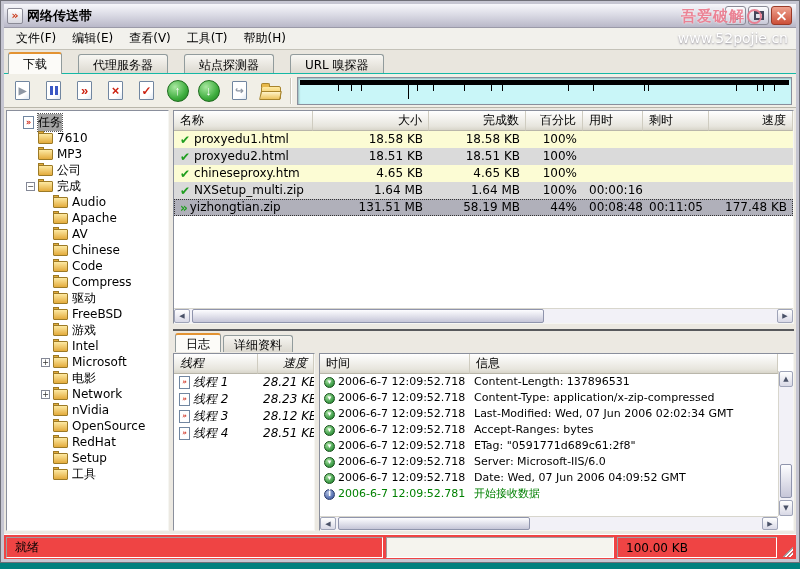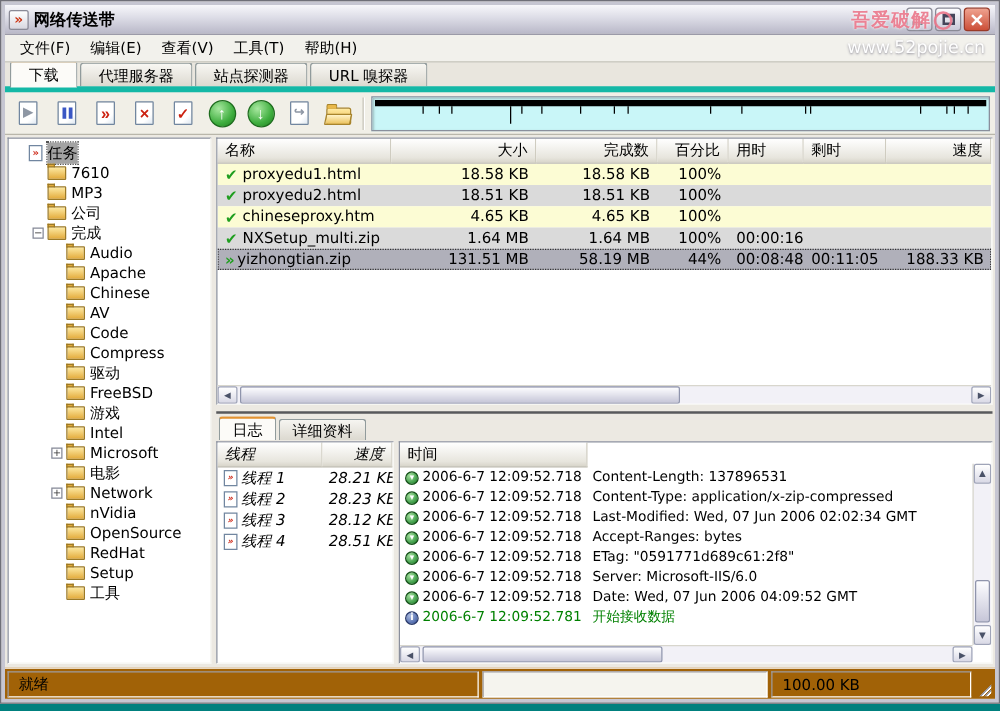--- a/index.html
+++ b/index.html
@@ -32,22 +32,22 @@
   .wm-circle { width:15px; height:15px; border:2px solid rgba(233,120,140,.92); border-radius:50%; }
 
   
   .menubar { height:22px; flex:0 0 22px; display:flex; align-items:center; gap:2px;
     background:#f2f1ec; border-bottom:1px solid #c4c2b8; padding:0 5px; position:relative; }
   .menu-item { padding:2px 7px; cursor:default; }
   .wm-url { position:absolute; right:8px; top:2px; color:#ffffff; font-size:14px;
     text-shadow:0 1px 2px #8a8894; pointer-events:none; }
 
   
-  .tabstrip { height:24px; flex:0 0 24px; display:flex; align-items:flex-end; gap:2px;
-    background:#e9e6de; padding:2px 4px 0 4px; border-bottom:5px solid #14b8a6; }
+  .tabstrip { height:24px; flex:0 0 24px; display:flex; align-items:flex-end; gap:16px;
+    background:#e9e6de; padding:2px 4px 0 4px; border-bottom:1px solid #14b8a6; }
   .tab { height:19px; padding:2px 14px 0 14px; border:1px solid #919b9c; border-bottom:none;
     border-radius:3px 3px 0 0; background:linear-gradient(180deg,#f8f7f3,#dcd9d0); cursor:pointer; }
   .tab.active { height:22px; background:#fcfbf8; border-top:2px solid var(--tab_accent,#e39332);
     margin-bottom:-1px; font-weight:normal; }
 
   
   .toolbar { height:34px; flex:0 0 34px; display:flex; align-items:center; gap:2px;
     background:#f1efe7; border-bottom:1px solid #b9b6aa; padding:2px 4px; }
   .tbtn { width:29px; height:28px; border:1px solid transparent; background:transparent;
     display:flex; align-items:center; justify-content:center; cursor:pointer; }
@@ -156,21 +156,21 @@
   .ltime { display:flex; align-items:center; gap:3px; }
   .log-ic { width:11px; height:11px; border-radius:50%; flex:0 0 11px;
     display:flex; align-items:center; justify-content:center; font-size:7px; color:#fff; line-height:1; }
   .log-ic.download { background:radial-gradient(circle at 35% 30%,#a9e2a2,#3f9e49 65%,#1f6e28); border:1px solid #155018; }
   .log-ic.info { background:radial-gradient(circle at 35% 30%,#aebde0,#5872b2 65%,#3a4f8c); border:1px solid #2a3a6a; font-weight:bold; font-size:8px; }
   .lrow.highlight .cell, .lrow.highlight .ltime-text { color:var(--log_highlight,#008000); }
   .log-body { flex:1; overflow:hidden; padding-right:15px; }
   .log-hscroll { flex:0 0 14px; display:flex; background:#f2f1f7; border-top:1px solid #d8d6cd; margin-right:15px; }
 
   
-  .statusbar { flex:0 0 23px; display:flex; align-items:stretch; gap:3px; background:#a16207;
+  .statusbar { flex:0 0 23px; display:flex; align-items:stretch; gap:3px; background:#ef4444;
     border-top:1px solid #ffffff; padding:2px 2px 1px 2px; position:relative; }
   .sb-sec { border:1px solid; border-color:#9e9ca0 #ffffff #ffffff #9e9ca0; padding:1px 8px;
     display:flex; align-items:center; white-space:nowrap; }
   .sb-left { flex:1 1 auto; }
   .sb-mid { flex:0 0 228px; background:#f5f4ee; }
   .sb-right { flex:0 0 160px; }
   .sb-grip { flex:0 0 14px; border:none; position:relative; cursor:nwse-resize; }
   .sb-grip::before { content:""; position:absolute; right:1px; bottom:1px; width:10px; height:10px;
     background:
       linear-gradient(135deg, transparent 50%, #9e9ca0 50%, #9e9ca0 58%, #fff 58%, #fff 66%, transparent 66%,
@@ -349,30 +349,30 @@
           </span>
           <span class="tree-label">Apache</span>
         </div>
         <div class="tree-row">
           <span class="indent" style="width: 30px;"></span>
           <span class="exp-space"></span>
           <span class="t-folder">
             <span class="t"></span>
             <span class="b"></span>
           </span>
+          <span class="tree-label">AV</span>
+        </div>
+        <div class="tree-row">
+          <span class="indent" style="width: 30px;"></span>
+          <span class="exp-space"></span>
+          <span class="t-folder">
+            <span class="t"></span>
+            <span class="b"></span>
+          </span>
           <span class="tree-label">Chinese</span>
-        </div>
-        <div class="tree-row">
-          <span class="indent" style="width: 30px;"></span>
-          <span class="exp-space"></span>
-          <span class="t-folder">
-            <span class="t"></span>
-            <span class="b"></span>
-          </span>
-          <span class="tree-label">AV</span>
         </div>
         <div class="tree-row">
           <span class="indent" style="width: 30px;"></span>
           <span class="exp-space"></span>
           <span class="t-folder">
             <span class="t"></span>
             <span class="b"></span>
           </span>
           <span class="tree-label">Code</span>
         </div>
@@ -558,21 +558,21 @@
             <div class="frow grid7 selected">
               <div class="cell fname">
                 <span class="st-ic st-run">»</span>
                 <span>yizhongtian.zip</span>
               </div>
               <div class="cell al-r">131.51 MB</div>
               <div class="cell al-r">58.19 MB</div>
               <div class="cell al-r">44%</div>
               <div class="cell al-l">00:08:48</div>
               <div class="cell al-l">00:11:05</div>
-              <div class="cell al-r">188.33 KB</div>
+              <div class="cell al-r">177.48 KB</div>
             </div>
           </div>
         <div class="hscroll">
           <span class="sc-btn">◀</span>
           <span class="hs-track">
               <span class="sc-thumb" style="left:2px;width:60%;"></span>
             </span>
           <span class="sc-btn">▶</span>
         </div>
       </div>
@@ -618,20 +618,21 @@
                   <span>线程 4</span>
                 </div>
                 <div class="cell al-r">28.51 KB</div>
               </div>
             </div>
         </div>
 
         <div class="log-panel sunken">
           <div class="flh log-grid" id="logHeader" style="padding-right:15px;">
               <div class="hcell al-l">时间</div>
+              <div class="hcell al-l">信息</div>
             </div>
           <div class="log-body" id="logBody">
               <div class="lrow log-grid">
                 <div class="cell ltime">
                   <span class="log-ic download">▾</span>
                   <span class="ltime-text">2006-6-7 12:09:52.718</span>
                 </div>
                 <div class="cell">Content-Length: 137896531</div>
               </div>
               <div class="lrow log-grid">

